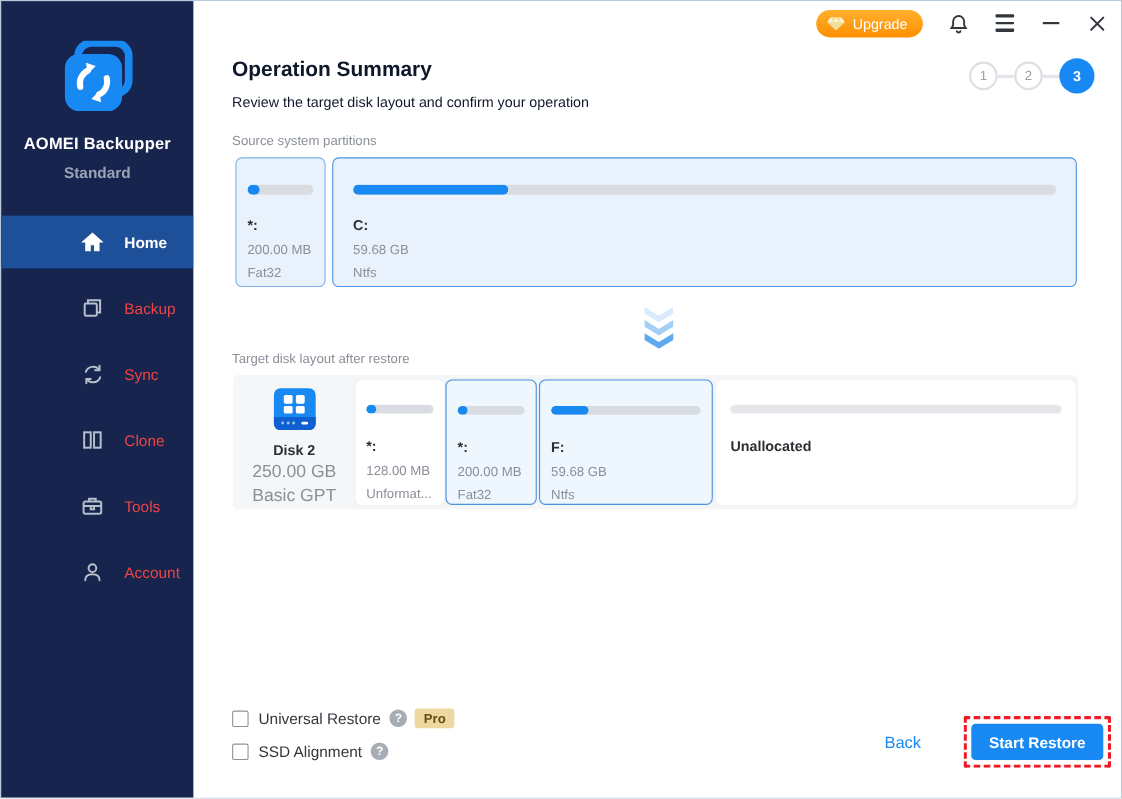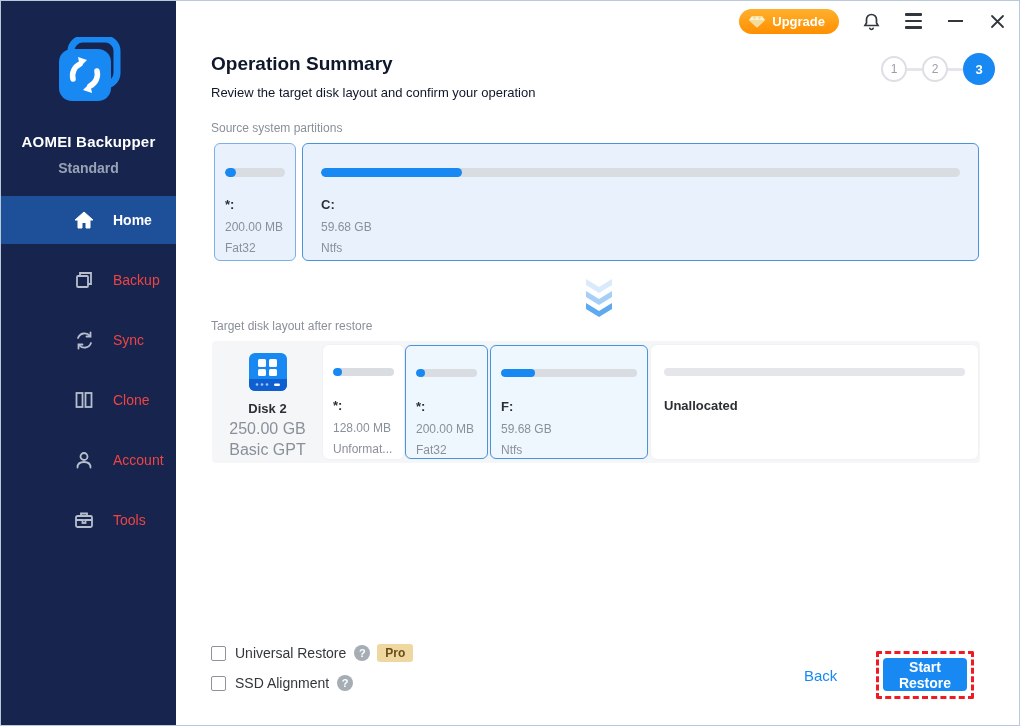--- a/index.html
+++ b/index.html
@@ -9,42 +9,42 @@
     position:relative; width:1020px; height:726px; background:#ffffff;
     overflow:hidden; border:1px solid #b9c9dc;
   }
 
   
   .sidebar {
     position:absolute; left:0; top:0; width:175px; height:726px;
     background:#17244e;
   }
   .logo-wrap { position:absolute; left:0; top:36px; width:175px; text-align:center; }
-  .brand { margin-top:22px; color:#ffffff; font-size:15px; font-weight:bold; letter-spacing:.2px; }
+  .brand { margin-top:10px; color:#ffffff; font-size:15px; font-weight:bold; letter-spacing:.2px; }
   .edition { margin-top:10px; color:#9aa3b5; font-size:14px; font-weight:bold; }
   .nav { position:absolute; top:195px; left:0; width:175px; }
   .nav-item {
     position:relative; height:48px; margin-bottom:12px; display:flex; align-items:center;
     color:#ef4444; font-size:14px; cursor:pointer;
   }
   .nav-item .nav-icon { position:absolute; left:72px; width:22px; height:22px; display:flex; align-items:center; justify-content:center; }
   .nav-item .nav-label { position:absolute; left:112px; }
   .nav-item.active { background:#1d5099; color:#ffffff; font-weight:bold; }
   .nav-icon svg { stroke:#b7bfcd; }
   .nav-item.active .nav-icon svg { stroke:#ffffff; fill-opacity:1; }
 
   
   .main { position:absolute; left:175px; top:0; width:845px; height:726px; background:#ffffff; }
 
   
   .titlebar { position:absolute; top:0; right:0; height:40px; display:flex; align-items:center; gap:22px; padding-right:14px; }
   .upgrade-btn {
     display:flex; align-items:center; gap:7px; height:25px; padding:0 14px 0 10px;
     background:linear-gradient(#ffb02e,#ff8f00); border:none; border-radius:13px;
-    color:#ffffff; font-size:13px; font-weight:bold; cursor:pointer; font-family:inherit;text-align:right;
+    color:#ffffff; font-size:13px; font-weight:normal; cursor:pointer; font-family:inherit;text-align:right;
   }
   .tb-icon { width:20px; height:20px; display:flex; align-items:center; justify-content:center; cursor:pointer; }
   .hamburger { display:flex; flex-direction:column; gap:4px; }
   .hamburger i { display:block; width:17px; height:2.4px; background:#31373d; border-radius:1px; }
   .min-bar { width:15px; height:2.4px; background:#31373d; }
 
   
   .page-title { position:absolute; left:35px; top:52px; font-size:19px; font-weight:bold; color:#0f172a; }
   .page-sub { position:absolute; left:35px; top:84px; font-size:13px; color:#0f172a;text-align:right; }
 
@@ -108,21 +108,21 @@
   .pro-badge { margin-left:7px; background:#eed7a1; color:#6b4c16; font-size:12px; font-weight:bold;
                padding:2px 8px; border-radius:3px; }
 
   
   .back-link { position:absolute; left:628px; top:666px; color:#1889f2; font-size:15px; font-weight:normal; cursor:pointer; }
   .restore-highlight {
     position:absolute; left:700px; top:650px; padding:4px;
     border:3px dashed #ee1b24; border-radius:2px;
   }
   .start-btn {
-    width:84px; height:33px; background:#1889f2; border:none; border-radius:4px;
+    width:120px; height:33px; background:#1889f2; border:none; border-radius:4px;
     color:#ffffff; font-size:14px; font-weight:bold; cursor:pointer; font-family:inherit;
   }
 </style>
 </head>
 <body>
 
 <div class="window">
 
   <aside class="sidebar">
     <div class="logo-wrap">
@@ -173,37 +173,37 @@
         <span class="nav-icon">
           <svg width="20" height="20" viewBox="0 0 20 20" fill="none" stroke-width="1.8">
             <rect x="2.5" y="3" width="6" height="14"></rect>
             <rect x="11.5" y="3" width="6" height="14"></rect>
           </svg>
         </span>
         <span class="nav-label">Clone</span>
       </div>
       <div class="nav-item">
         <span class="nav-icon">
-          <svg width="20" height="20" viewBox="0 0 20 20" fill="none" stroke-width="1.8" stroke-linecap="round">
-            <circle cx="10" cy="6.5" r="3.5"></circle>
-            <path d="M3.5 17.5 c0 -4 3 -5.5 6.5 -5.5 s6.5 1.5 6.5 5.5"></path>
-          </svg>
-        </span>
-        <span class="nav-label">Account</span>
-      </div>
-      <div class="nav-item">
-        <span class="nav-icon">
           <svg width="20" height="20" viewBox="0 0 20 20" fill="none" stroke-width="1.8">
             <rect x="2" y="6" width="16" height="11" rx="1.5"></rect>
             <path d="M7 6 V3.5 H13 V6"></path>
             <rect x="8.5" y="10" width="3" height="3"></rect>
             <path d="M2 10 H8.5 M11.5 10 H18"></path>
           </svg>
         </span>
         <span class="nav-label">Tools</span>
+      </div>
+      <div class="nav-item">
+        <span class="nav-icon">
+          <svg width="20" height="20" viewBox="0 0 20 20" fill="none" stroke-width="1.8" stroke-linecap="round">
+            <circle cx="10" cy="6.5" r="3.5"></circle>
+            <path d="M3.5 17.5 c0 -4 3 -5.5 6.5 -5.5 s6.5 1.5 6.5 5.5"></path>
+          </svg>
+        </span>
+        <span class="nav-label">Account</span>
       </div>
     </nav>
   </aside>
 
   <main class="main">
 
     <div class="titlebar">
       <button class="upgrade-btn">
         <svg width="16" height="13" viewBox="0 0 16 13">
           <path d="M3 1 H13 L16 5 L8 12.5 L0 5 Z" fill="#fdf3d0"></path>

